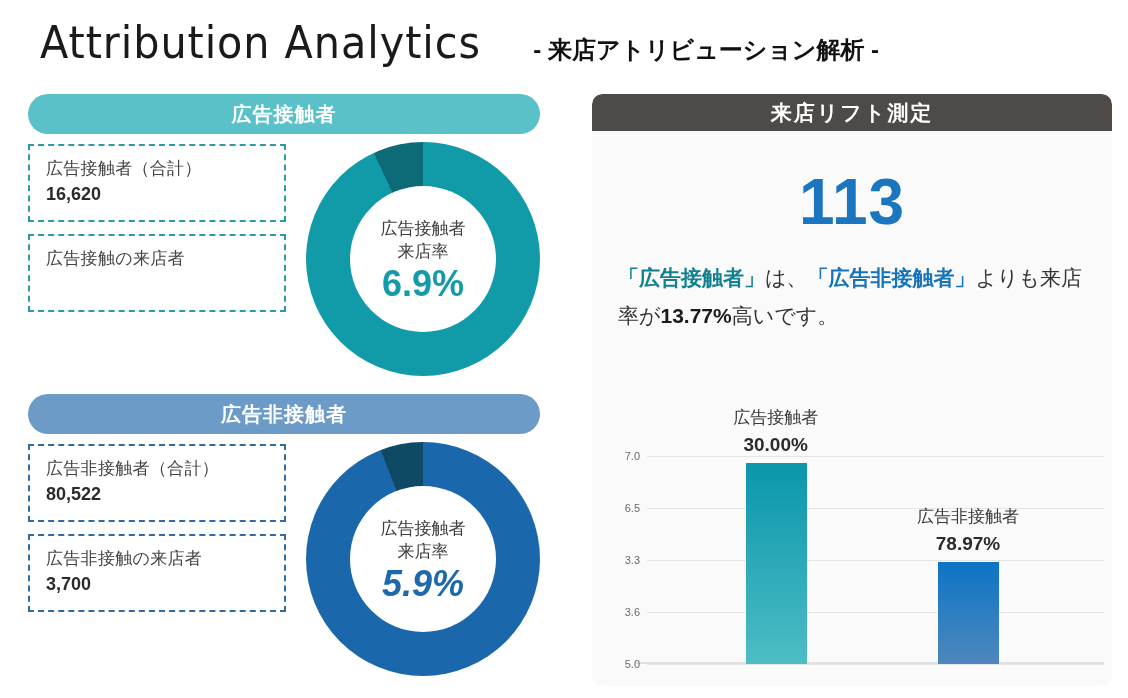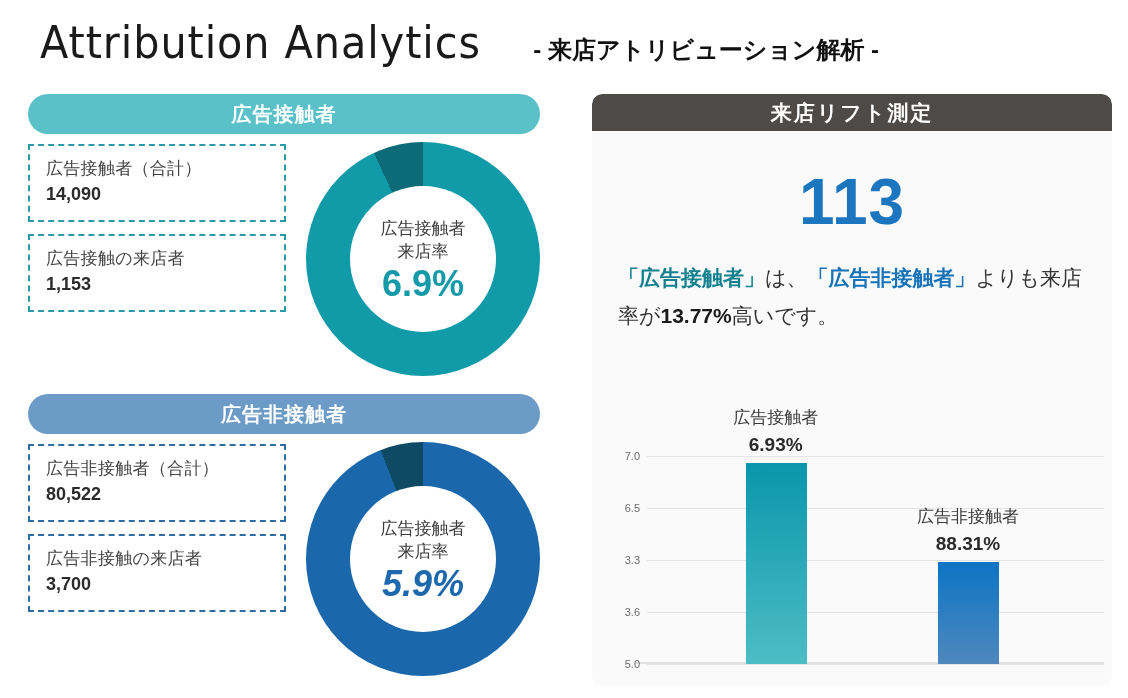--- a/index.html
+++ b/index.html
@@ -255,25 +255,24 @@
 </div>
 
 <div class="panel panel-a">
   <div class="pill pill-teal">
     <span>広告接触者</span>
   </div>
 
   <div class="stat-col">
     <div class="stat-box stat-box-teal">
       <div class="stat-label">広告接触者（合計）</div>
-      <div class="stat-value">14,090</div>
+      <div class="stat-value">16,620</div>
     </div>
     <div class="stat-box stat-box-teal">
       <div class="stat-label">広告接触の来店者</div>
-      <div class="stat-value">1,153</div>
     </div>
   </div>
 
   <div class="donut-wrap">
     <div class="donut" id="donut-exposed" style="background: conic-gradient(from -24.84deg, rgb(13, 107, 120) 0deg, rgb(13, 107, 120) 24.84deg, rgb(17, 154, 168) 24.84deg, rgb(17, 154, 168) 360deg);">
       <div class="donut-hole">
         <div class="donut-cap">広告接触者</div>
         <div class="donut-cap">来店率</div>
         <div class="donut-pct pct-teal">6.9%</div>
       </div>
@@ -333,22 +332,22 @@
         </div>
         <div class="gridline" style="top: 52px;">
           <span class="ytick">6.5</span>
         </div>
         <div class="gridline" style="top: 0px;">
           <span class="ytick">7.0</span>
         </div>
         <div class="bar bar-teal" style="height: 200.72px; left: calc(30% - 30px);"></div>
         <div class="bar-annot" style="left: 30%; top: -50.72px;">
           <span class="nm">広告接触者</span>
-          <span class="vl">6.93%</span>
+          <span class="vl">30.00%</span>
         </div>
         <div class="bar bar-blue" style="height: 101.92px; left: calc(71% - 30px);"></div>
         <div class="bar-annot" style="left: 71%; top: 48.08px;">
           <span class="nm">広告非接触者</span>
-          <span class="vl">88.31%</span>
+          <span class="vl">78.97%</span>
         </div>
       </div>
   </div>
 </div>
 
 </body></html>

